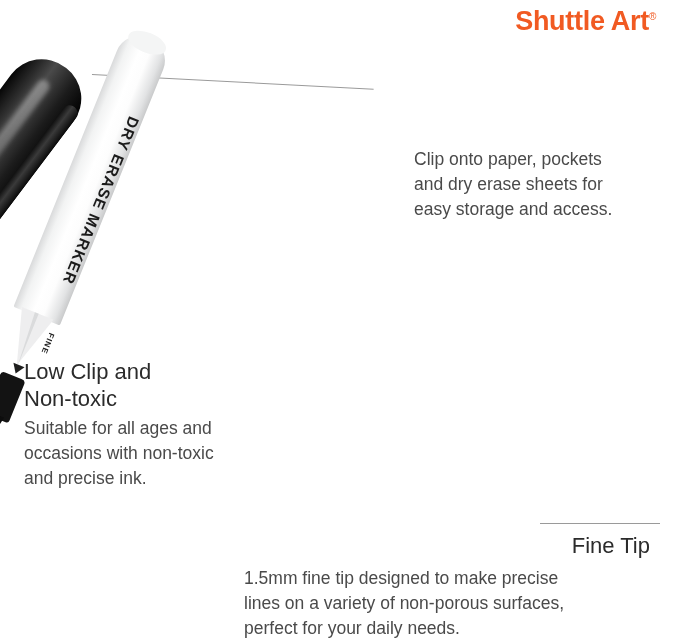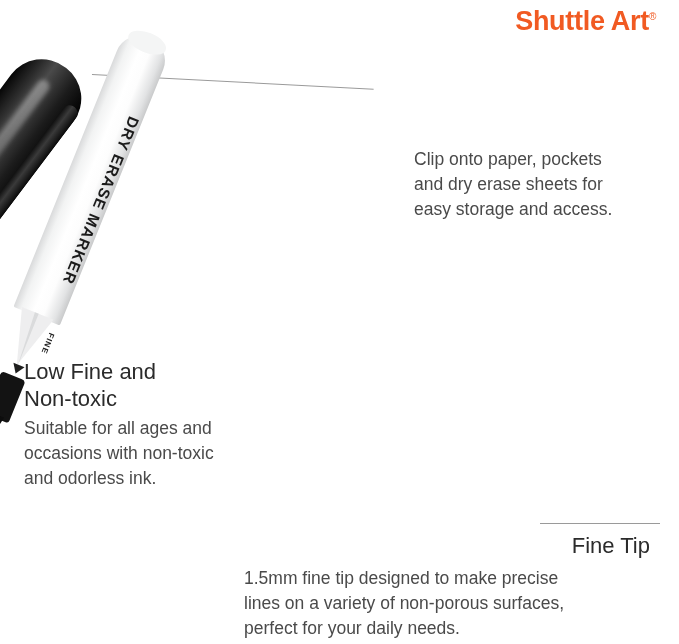--- a/index.html
+++ b/index.html
@@ -242,24 +242,24 @@
       <div class="cap-gloss"></div>
     </div>
     <div class="cap-clip"></div>
 
   </div>
 
   <div class="body-text" id="clip-body">Clip onto paper, pockets
 and dry erase sheets for
 easy storage and access.</div>
 
-  <div class="headline" id="odor-title">Low Fine and
+  <div class="headline" id="odor-title">Low Clip and
 Non-toxic</div>
   <div class="body-text" id="odor-body">Suitable for all ages and
 occasions with non-toxic
-and odorless ink.</div>
+and precise ink.</div>
 
   <div class="headline" id="tip-title">Fine Tip</div>
   <div class="body-text" id="tip-body">1.5mm fine tip designed to make precise
 lines on a variety of non-porous surfaces,
 perfect for your daily needs.</div>
 
 </div>
 
 </body></html>

